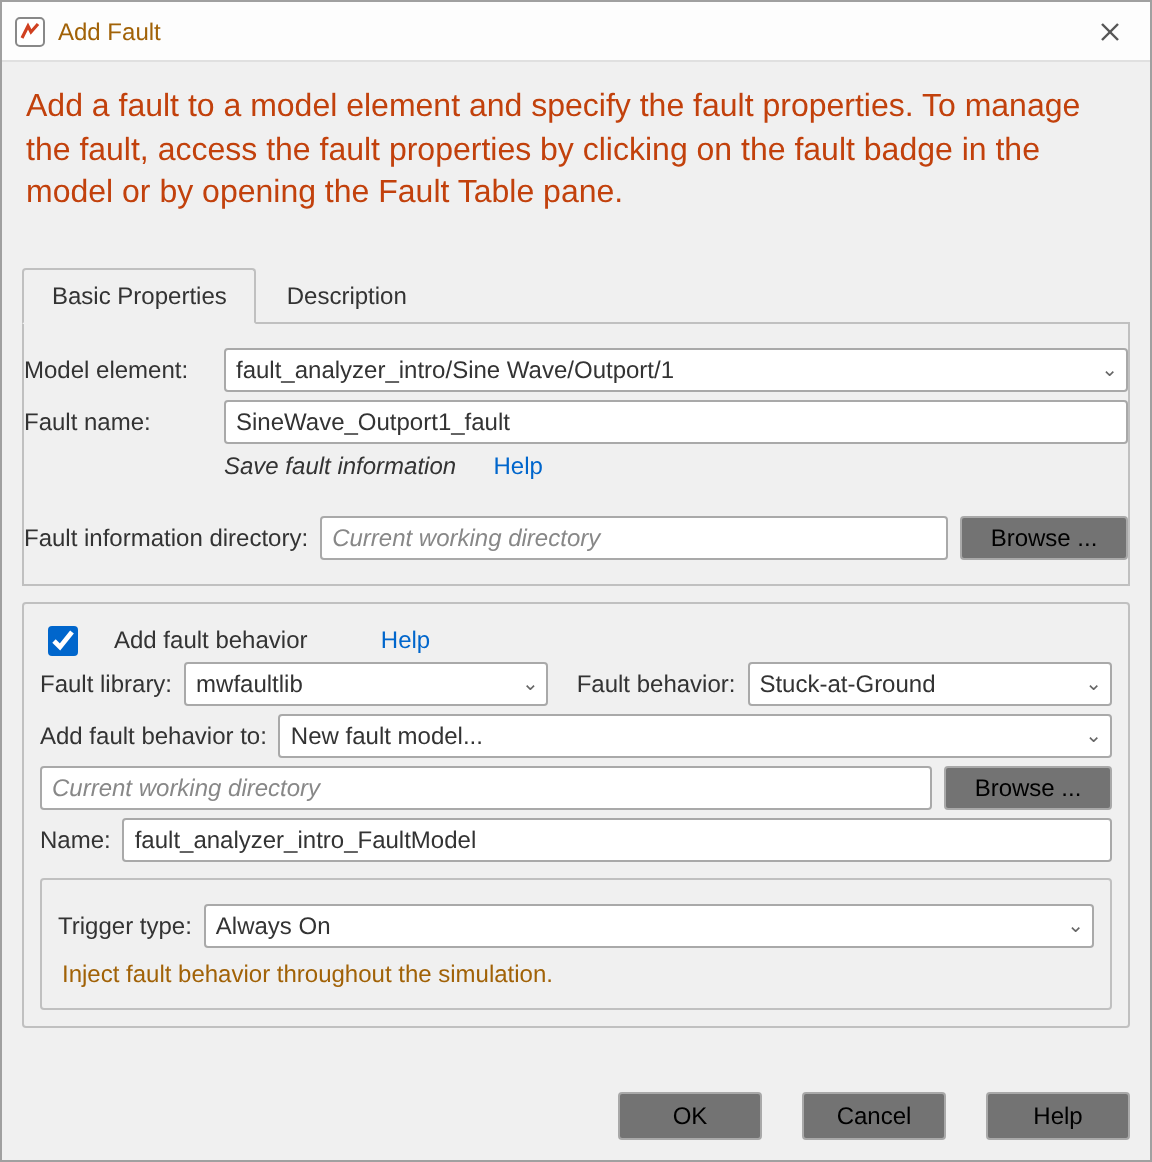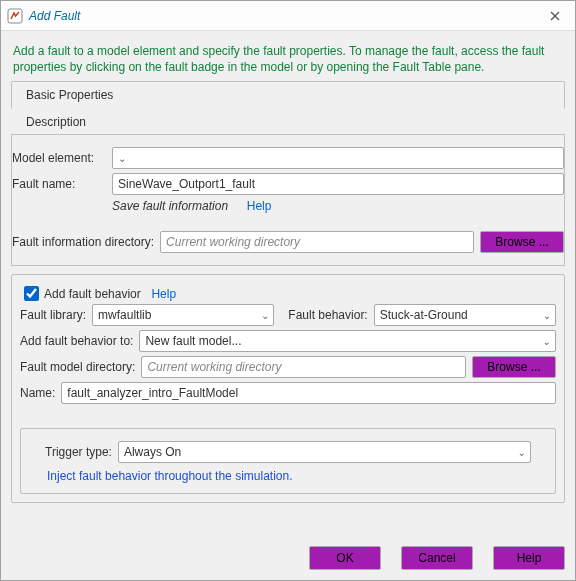--- a/index.html
+++ b/index.html
@@ -28,51 +28,49 @@
   }
   .title-icon {
     width: 16px; height: 16px;
     margin-right: 6px;
     display: inline-flex;
     align-items: center;
     justify-content: center;
   }
   .title-text {
     flex: 1;
-    color: #0369a1;
-    font-size: 12px;
-    font-style: italic;
+    color: #a16207;
+    font-size: 12px;
   }
   .title-close {
     width: 40px; height: 30px;
     display: flex;
     align-items: center;
     justify-content: center;
     color: #555;
   }
 
   .content {
     padding: 10px 10px 6px 10px;
     flex: 1;
     display: flex;
     flex-direction: column;
     overflow: hidden;
   }
 
   .intro {
-    font-size: 12px;
+    font-size: 16px;
     line-height: 1.35;
-    color: #15803d;
-    margin: 2px 2px 6px 2px;
+    color: #c2410c;
+    margin: 2px 2px 26px 2px;
   }
 
   .tabs {
     display: flex;
     border-bottom: 1px solid #c0c0c0;
-    flex-direction: column;
   }
   .tab {
     padding: 6px 14px;
     font-size: 12px;
     color: #333;
     border: 1px solid transparent;
     border-bottom: none;
     margin-bottom: -1px;
     background: transparent;
     cursor: pointer;
@@ -135,58 +133,58 @@
     color: #333;
   }
   .link {
     color: #0066cc;
     cursor: pointer;
   }
 
   .btn {
     height: 22px;
     border: 1px solid #a9a9a9;
-    background: #a21caf;
+    background: #737373;
     font-family: inherit;
     font-size: 12px;
     padding: 0 10px;
     border-radius: 2px;
     cursor: pointer;
     white-space: nowrap;
   }
 
   .group {
     border: 1px solid #c0c0c0;
     border-radius: 2px;
     padding: 8px 8px;
     margin-top: 8px;
   }
   .group-inner {
     border: 1px solid #c0c0c0;
     border-radius: 2px;
-    padding: 8px 24px;
-    margin-top: 24px;
+    padding: 8px 8px;
+    margin-top: 8px;
   }
 
   .checkbox-row {
     display: flex;
     align-items: center;
-    gap: 2px;
+    gap: 15px;
   }
   .checkbox {
     width: 15px;
     height: 15px;
     accent-color: #0066cc;
     cursor: pointer;
   }
   .check-label {
     color: #333;
   }
   .desc-text {
-    color: #1d4ed8;
+    color: #a16207;
     margin: 6px 2px 2px 2px;
   }
 
   .footer {
     display: flex;
     justify-content: flex-end;
     gap: 20px;
     padding: 8px 10px 10px 10px;
   }
   .footer .btn {
@@ -226,20 +224,21 @@
     <div class="tabs">
       <div class="tab active">Basic Properties</div>
       <div class="tab">Description</div>
     </div>
 
     <div class="panel">
 
       <div class="row">
         <label class="fieldlabel" style="width:94px;">Model element:</label>
         <div class="select grow">
+          <span>fault_analyzer_intro/Sine Wave/Outport/1</span>
           <span class="chev">⌄</span>
         </div>
       </div>
 
       <div class="row">
         <label class="fieldlabel" style="width:94px;">Fault name:</label>
         <input type="text" class="field grow" value="SineWave_Outport1_fault" style="">
       </div>
 
       <div class="row" style="margin-left:100px; margin-top:2px; margin-bottom:18px;">
@@ -280,21 +279,20 @@
 
       <div class="row">
         <label class="fieldlabel">Add fault behavior to:</label>
         <div class="select grow">
           <span>New fault model...</span>
           <span class="chev">⌄</span>
         </div>
       </div>
 
       <div class="row">
-        <label class="fieldlabel">Fault model directory:</label>
         <input type="text" class="field grow" placeholder="Current working directory" style="">
         <button class="btn w-browse">Browse ...</button>
       </div>
 
       <div class="row">
         <label class="fieldlabel">Name:</label>
         <input type="text" class="field grow" value="fault_analyzer_intro_FaultModel" style="">
       </div>
 
       <div class="group-inner">

